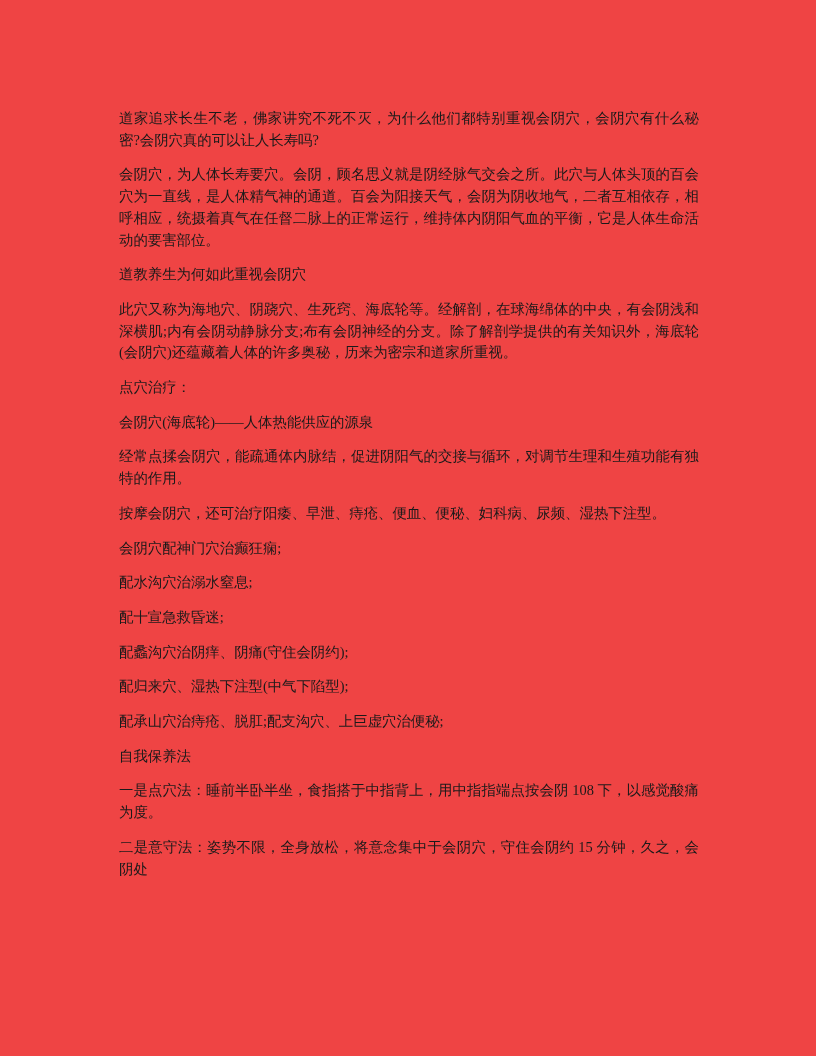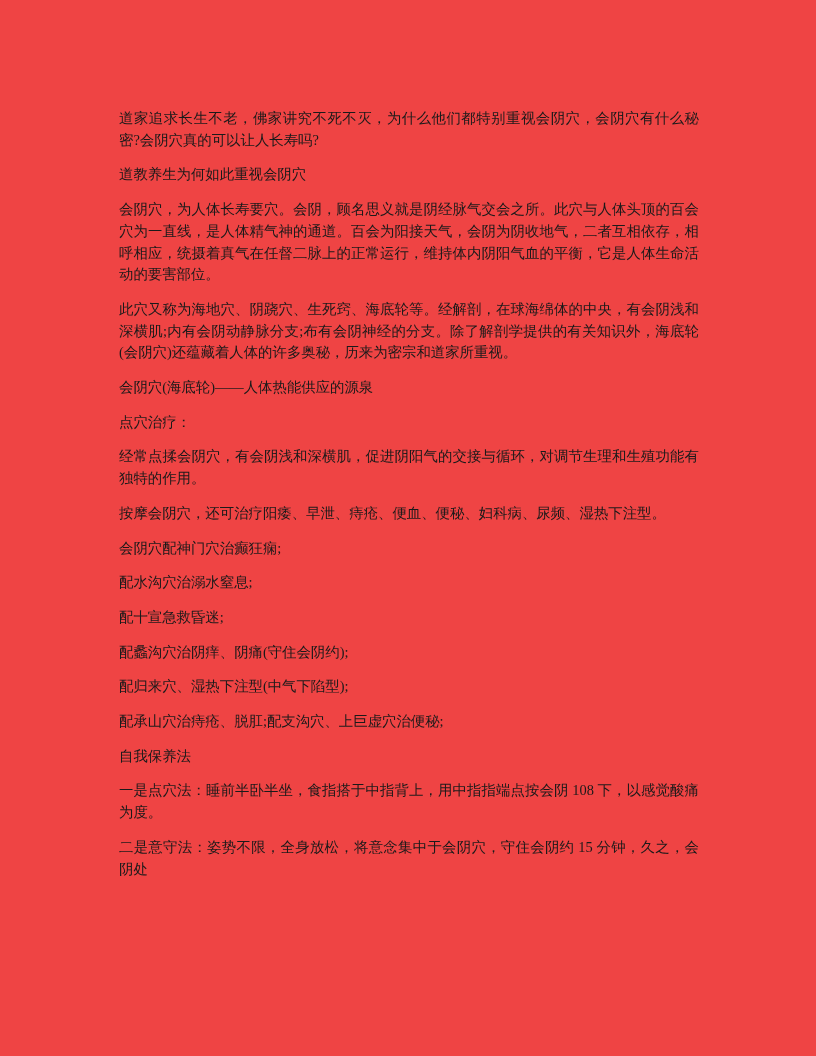--- a/index.html
+++ b/index.html
@@ -31,26 +31,26 @@
       word-break: break-all;
       -webkit-font-smoothing: antialiased;
     }
   </style>
 </head>
 <body>
 
 <div class="page">
   <div class="doc-body">
     <p class="block">道家追求长生不老，佛家讲究不死不灭，为什么他们都特别重视会阴穴，会阴穴有什么秘密?会阴穴真的可以让人长寿吗?</p>
+    <p class="block">会阴穴，为人体长寿要穴。会阴，顾名思义就是阴经脉气交会之所。此穴与人体头顶的百会穴为一直线，是人体精气神的通道。百会为阳接天气，会阴为阴收地气，二者互相依存，相呼相应，统摄着真气在任督二脉上的正常运行，维持体内阴阳气血的平衡，它是人体生命活动的要害部位。</p>
     <p class="block">道教养生为何如此重视会阴穴</p>
-    <p class="block">会阴穴，为人体长寿要穴。会阴，顾名思义就是阴经脉气交会之所。此穴与人体头顶的百会穴为一直线，是人体精气神的通道。百会为阳接天气，会阴为阴收地气，二者互相依存，相呼相应，统摄着真气在任督二脉上的正常运行，维持体内阴阳气血的平衡，它是人体生命活动的要害部位。</p>
     <p class="block">此穴又称为海地穴、阴跷穴、生死窍、海底轮等。经解剖，在球海绵体的中央，有会阴浅和深横肌;内有会阴动静脉分支;布有会阴神经的分支。除了解剖学提供的有关知识外，海底轮(会阴穴)还蕴藏着人体的许多奥秘，历来为密宗和道家所重视。</p>
+    <p class="block">点穴治疗：</p>
     <p class="block">会阴穴(海底轮)——人体热能供应的源泉</p>
-    <p class="block">点穴治疗：</p>
-    <p class="block">经常点揉会阴穴，有会阴浅和深横肌，促进阴阳气的交接与循环，对调节生理和生殖功能有独特的作用。</p>
+    <p class="block">经常点揉会阴穴，能疏通体内脉结，促进阴阳气的交接与循环，对调节生理和生殖功能有独特的作用。</p>
     <p class="block">按摩会阴穴，还可治疗阳痿、早泄、痔疮、便血、便秘、妇科病、尿频、湿热下注型。</p>
     <p class="block">会阴穴配神门穴治癫狂痫;</p>
     <p class="block">配水沟穴治溺水窒息;</p>
     <p class="block">配十宣急救昏迷;</p>
     <p class="block">配蠡沟穴治阴痒、阴痛(守住会阴约);</p>
     <p class="block">配归来穴、湿热下注型(中气下陷型);</p>
     <p class="block">配承山穴治痔疮、脱肛;配支沟穴、上巨虚穴治便秘;</p>
     <p class="block">自我保养法</p>
     <p class="block">一是点穴法：睡前半卧半坐，食指搭于中指背上，用中指指端点按会阴 108 下，以感觉酸痛为度。</p>
     <p class="block">二是意守法：姿势不限，全身放松，将意念集中于会阴穴，守住会阴约 15 分钟，久之，会阴处</p>

